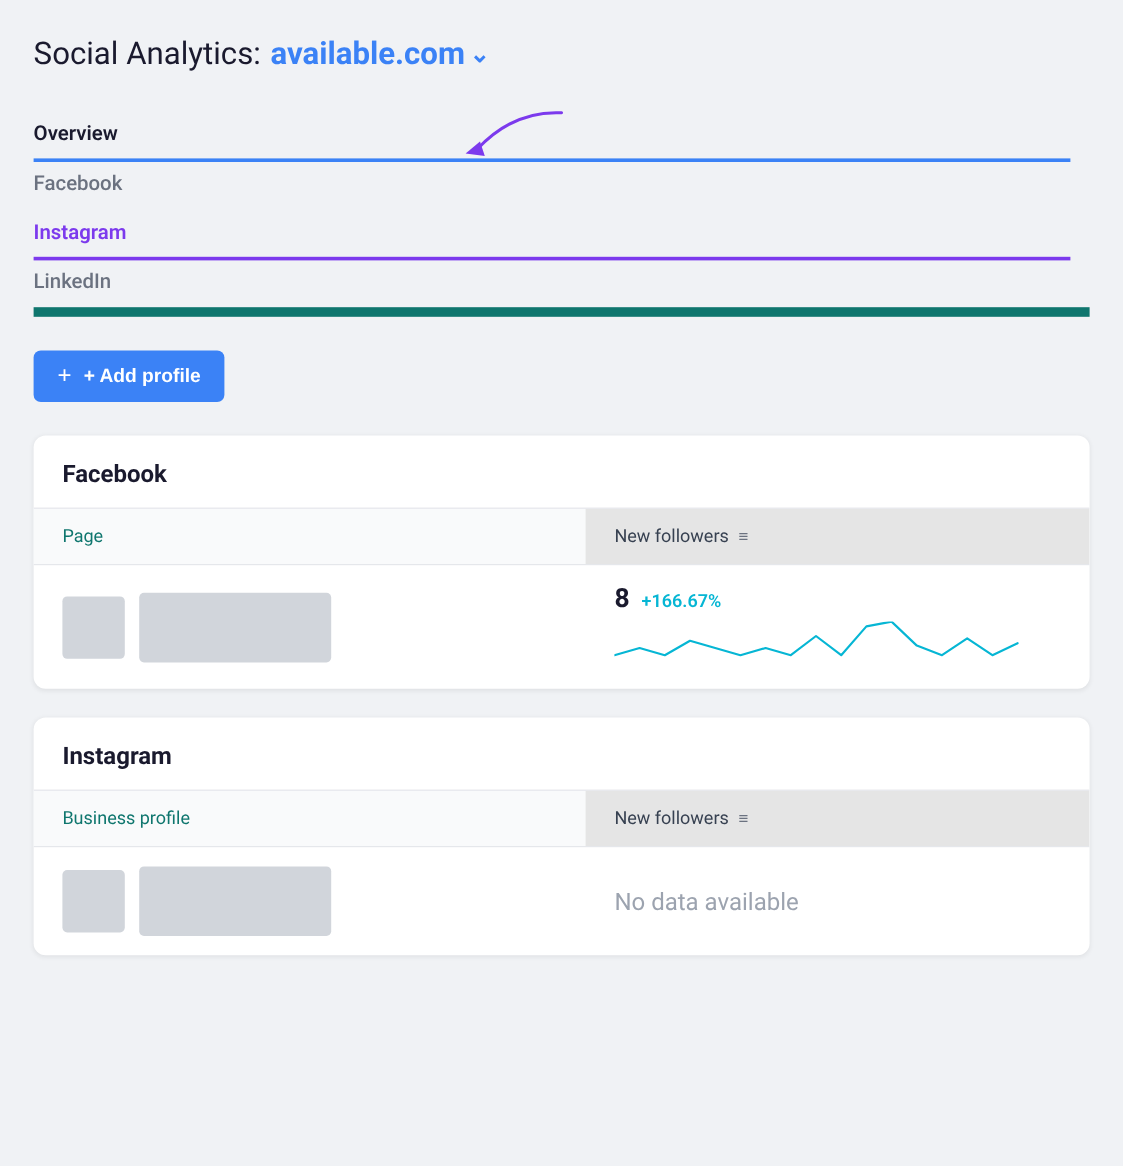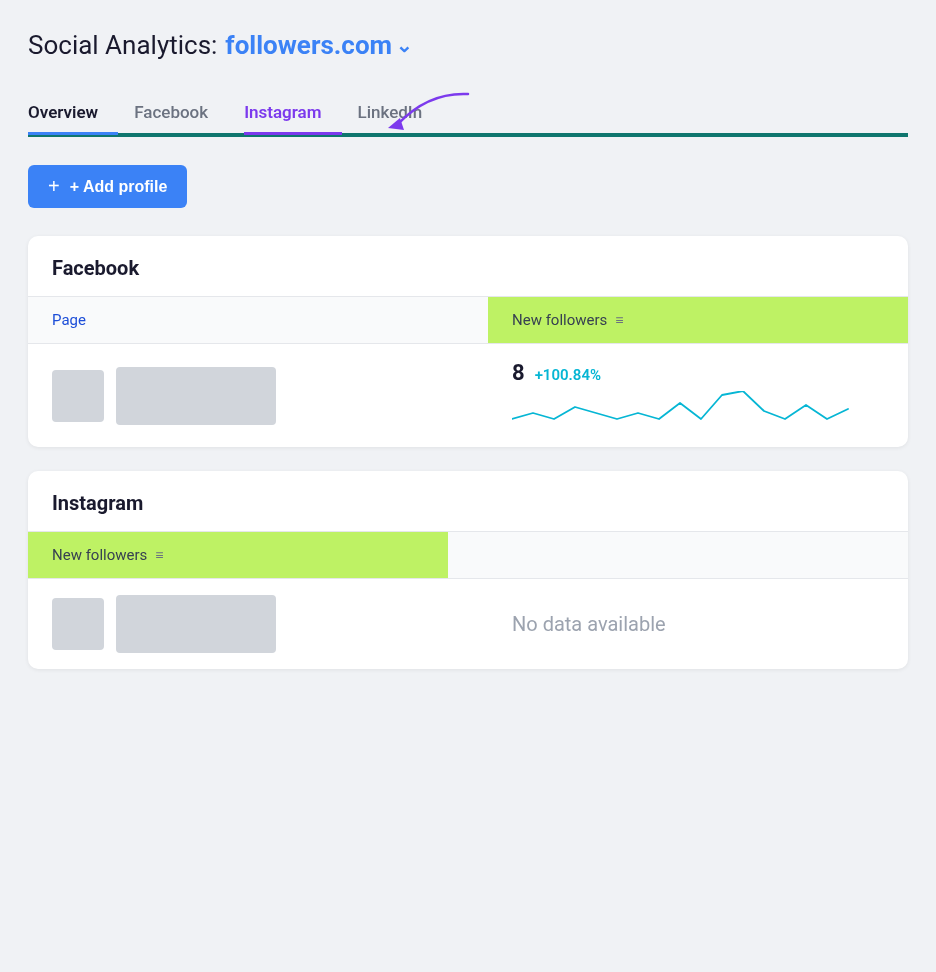--- a/index.html
+++ b/index.html
@@ -39,21 +39,22 @@
     }
 
     
     .tabs-container {
       position: relative;
       margin-bottom: 28px;
     }
     .tabs {
       display: flex;
       gap: 0;
-      border-bottom: 4px solid #0f766e;
+      border-bottom: 8px solid #0f766e;
+      flex-direction: column;
     }
     .tab {
       padding: 10px 20px 10px 0;
       font-size: 17px;
       font-weight: 500;
       color: #6b7280;
       cursor: pointer;
       position: relative;
       margin-right: 16px;
       text-decoration: none;
@@ -121,30 +122,30 @@
     
     .table-header {
       display: flex;
       border-top: 1px solid #e5e7eb;
       background: #f9fafb;
     }
     .table-header .col-page {
       flex: 1;
       padding: 14px 24px;
       font-size: 15px;
-      color: #1d4ed8;
+      color: #0f766e;
       font-weight: 400;
     }
     .table-header .col-metric {
       width: 420px;
       padding: 14px 24px;
       font-size: 15px;
       color: #374151;
       font-weight: 400;
-      background: #bef264;
+      background: #e5e5e5;
       display: flex;
       align-items: center;
       gap: 8px;
     }
     .filter-icon {
       color: #6b7280;
       font-size: 14px;
     }
 
     
@@ -209,21 +210,21 @@
   </style>
 </head>
 <body>
 
 
 
 
 <div class="page-header">
   <span class="page-title-static">Social Analytics:</span>
   <span class="page-title-domain">
-    <span>followers.com</span>
+    <span>available.com</span>
     <span class="chevron-down">⌄</span>
   </span>
 </div>
 
 
 <div class="tabs-container">
   <div class="tabs">
     <div class="tab active-overview">
       <span>Overview</span>
     </div>
@@ -263,35 +264,36 @@
     </div>
   </div>
   <div class="table-row">
     <div class="col-page-content">
       <div class="placeholder-img-small"></div>
       <div class="placeholder-img-large"></div>
     </div>
     <div class="col-metric-content">
       <div class="metric-value-row">
         <span class="metric-number">8</span>
-        <span class="metric-change-positive">+100.84%</span>
+        <span class="metric-change-positive">+166.67%</span>
       </div>
       <div>
         <svg class="sparkline-container" viewBox="0 0 340 36" preserveAspectRatio="none">
           <polyline points="0,28 21,22 42,28 63,16 84,22 105,28 126,22 147,28 168,12 189,28 210,4 231,0 252,20 273,28 294,14 315,28 336,18" fill="none" stroke="#06b6d4" stroke-width="1.8" stroke-linejoin="round" stroke-linecap="round"></polyline>
         </svg>
       </div>
     </div>
   </div>
 </div>
 
 
 <div class="card">
   <div class="card-title">Instagram</div>
   <div class="table-header">
+    <div class="col-page">Business profile</div>
     <div class="col-metric">
       <span>New followers</span>
       <span class="filter-icon">≡</span>
     </div>
   </div>
   <div class="table-row">
     <div class="col-page-content">
       <div class="placeholder-img-small"></div>
       <div class="placeholder-img-large"></div>
     </div>

